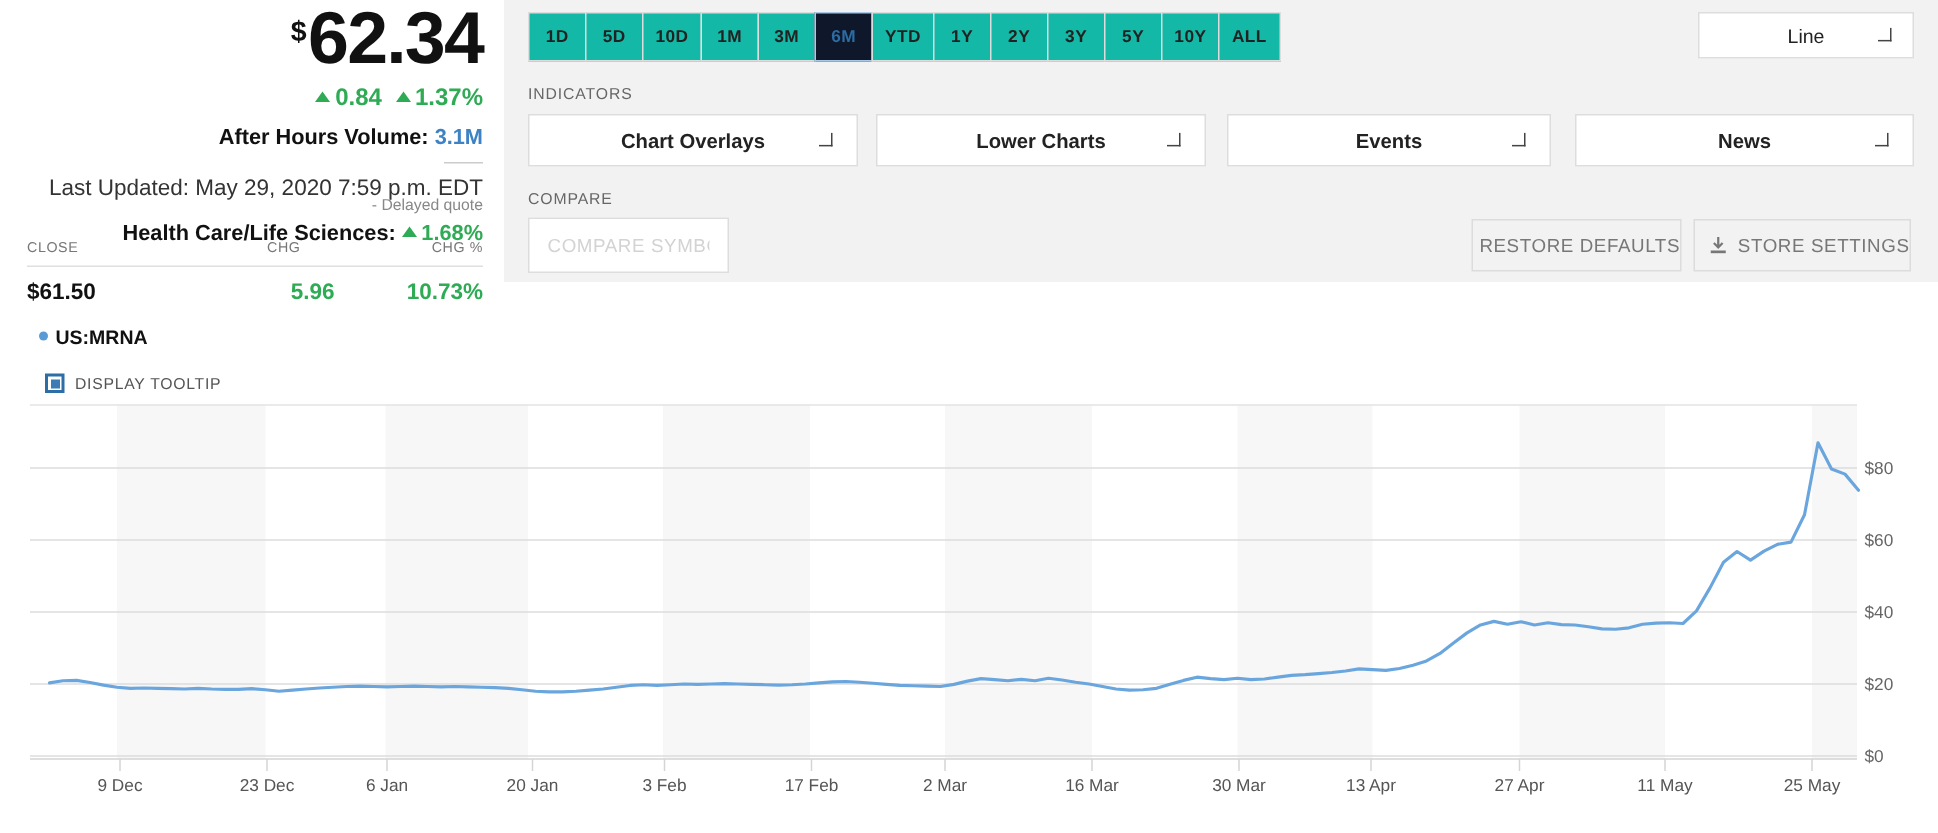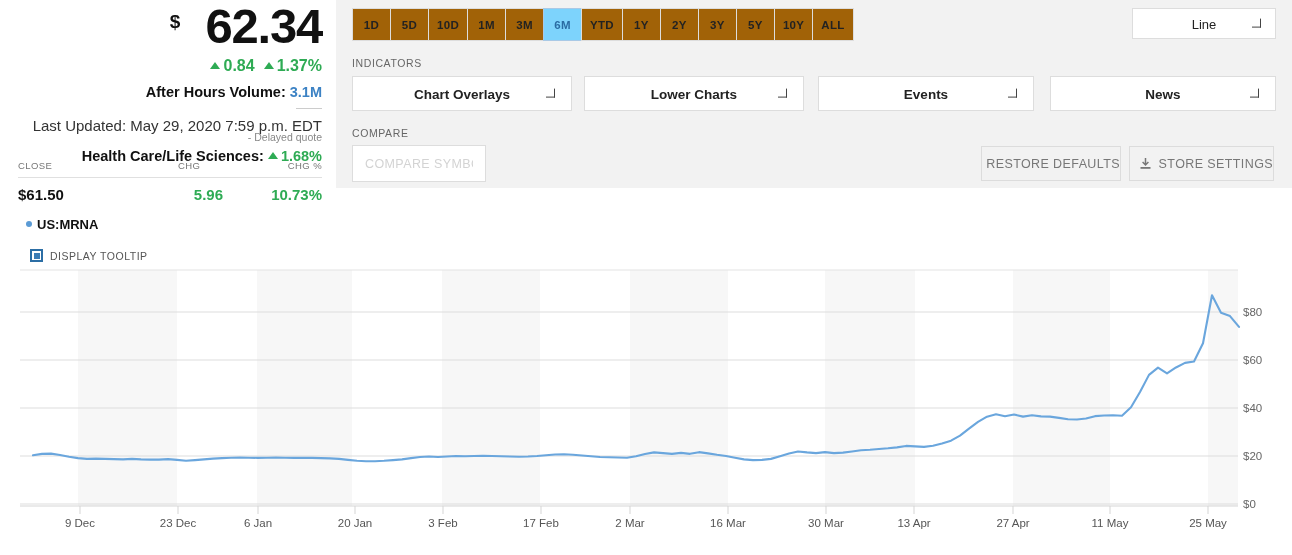--- a/index.html
+++ b/index.html
@@ -39,21 +39,20 @@
     line-height: 1;
     margin-top: 10px;
     margin-right: 1px;
   }
   .price-value {
     font-size: 49px;
     font-weight: bold;
     color: #111111;
     line-height: 1;
     letter-spacing: -1.2px;
-    margin-left: 24px;
   }
   .change-row {
     position: absolute;
     right: 18px; top: 57px;
     font-size: 16px;
     font-weight: bold;
     color: #2eab54;
     white-space: nowrap;
   }
   .up-caret {
@@ -154,33 +153,33 @@
     left: 16px; top: 8px;
     display: flex;
     height: 33px;
   }
   .range-btn {
     min-width: 38px;
     padding: 0 8px;
     height: 33px;
     line-height: 33px;
     text-align: center;
-    background: #a16207;
+    background: #14b8a6;
     border: 1px solid #dddddd;
     border-right: none;
     font-size: 11.5px;
     font-weight: bold;
     color: #222222;
     letter-spacing: .3px;
     cursor: pointer;
     box-sizing: border-box;
   }
   .range-btn:last-child { border-right: 1px solid #dddddd; }
   .range-btn.selected {
-    background: #7dd3fc;
+    background: #0f172a;
     border-color: #a9c9e6;
     color: #2b6ca3;
   }
 
   .top-select {
     position: absolute;
     top: 8px;
     height: 31px;
     background: #ffffff;
     border: 1px solid #dddddd;

